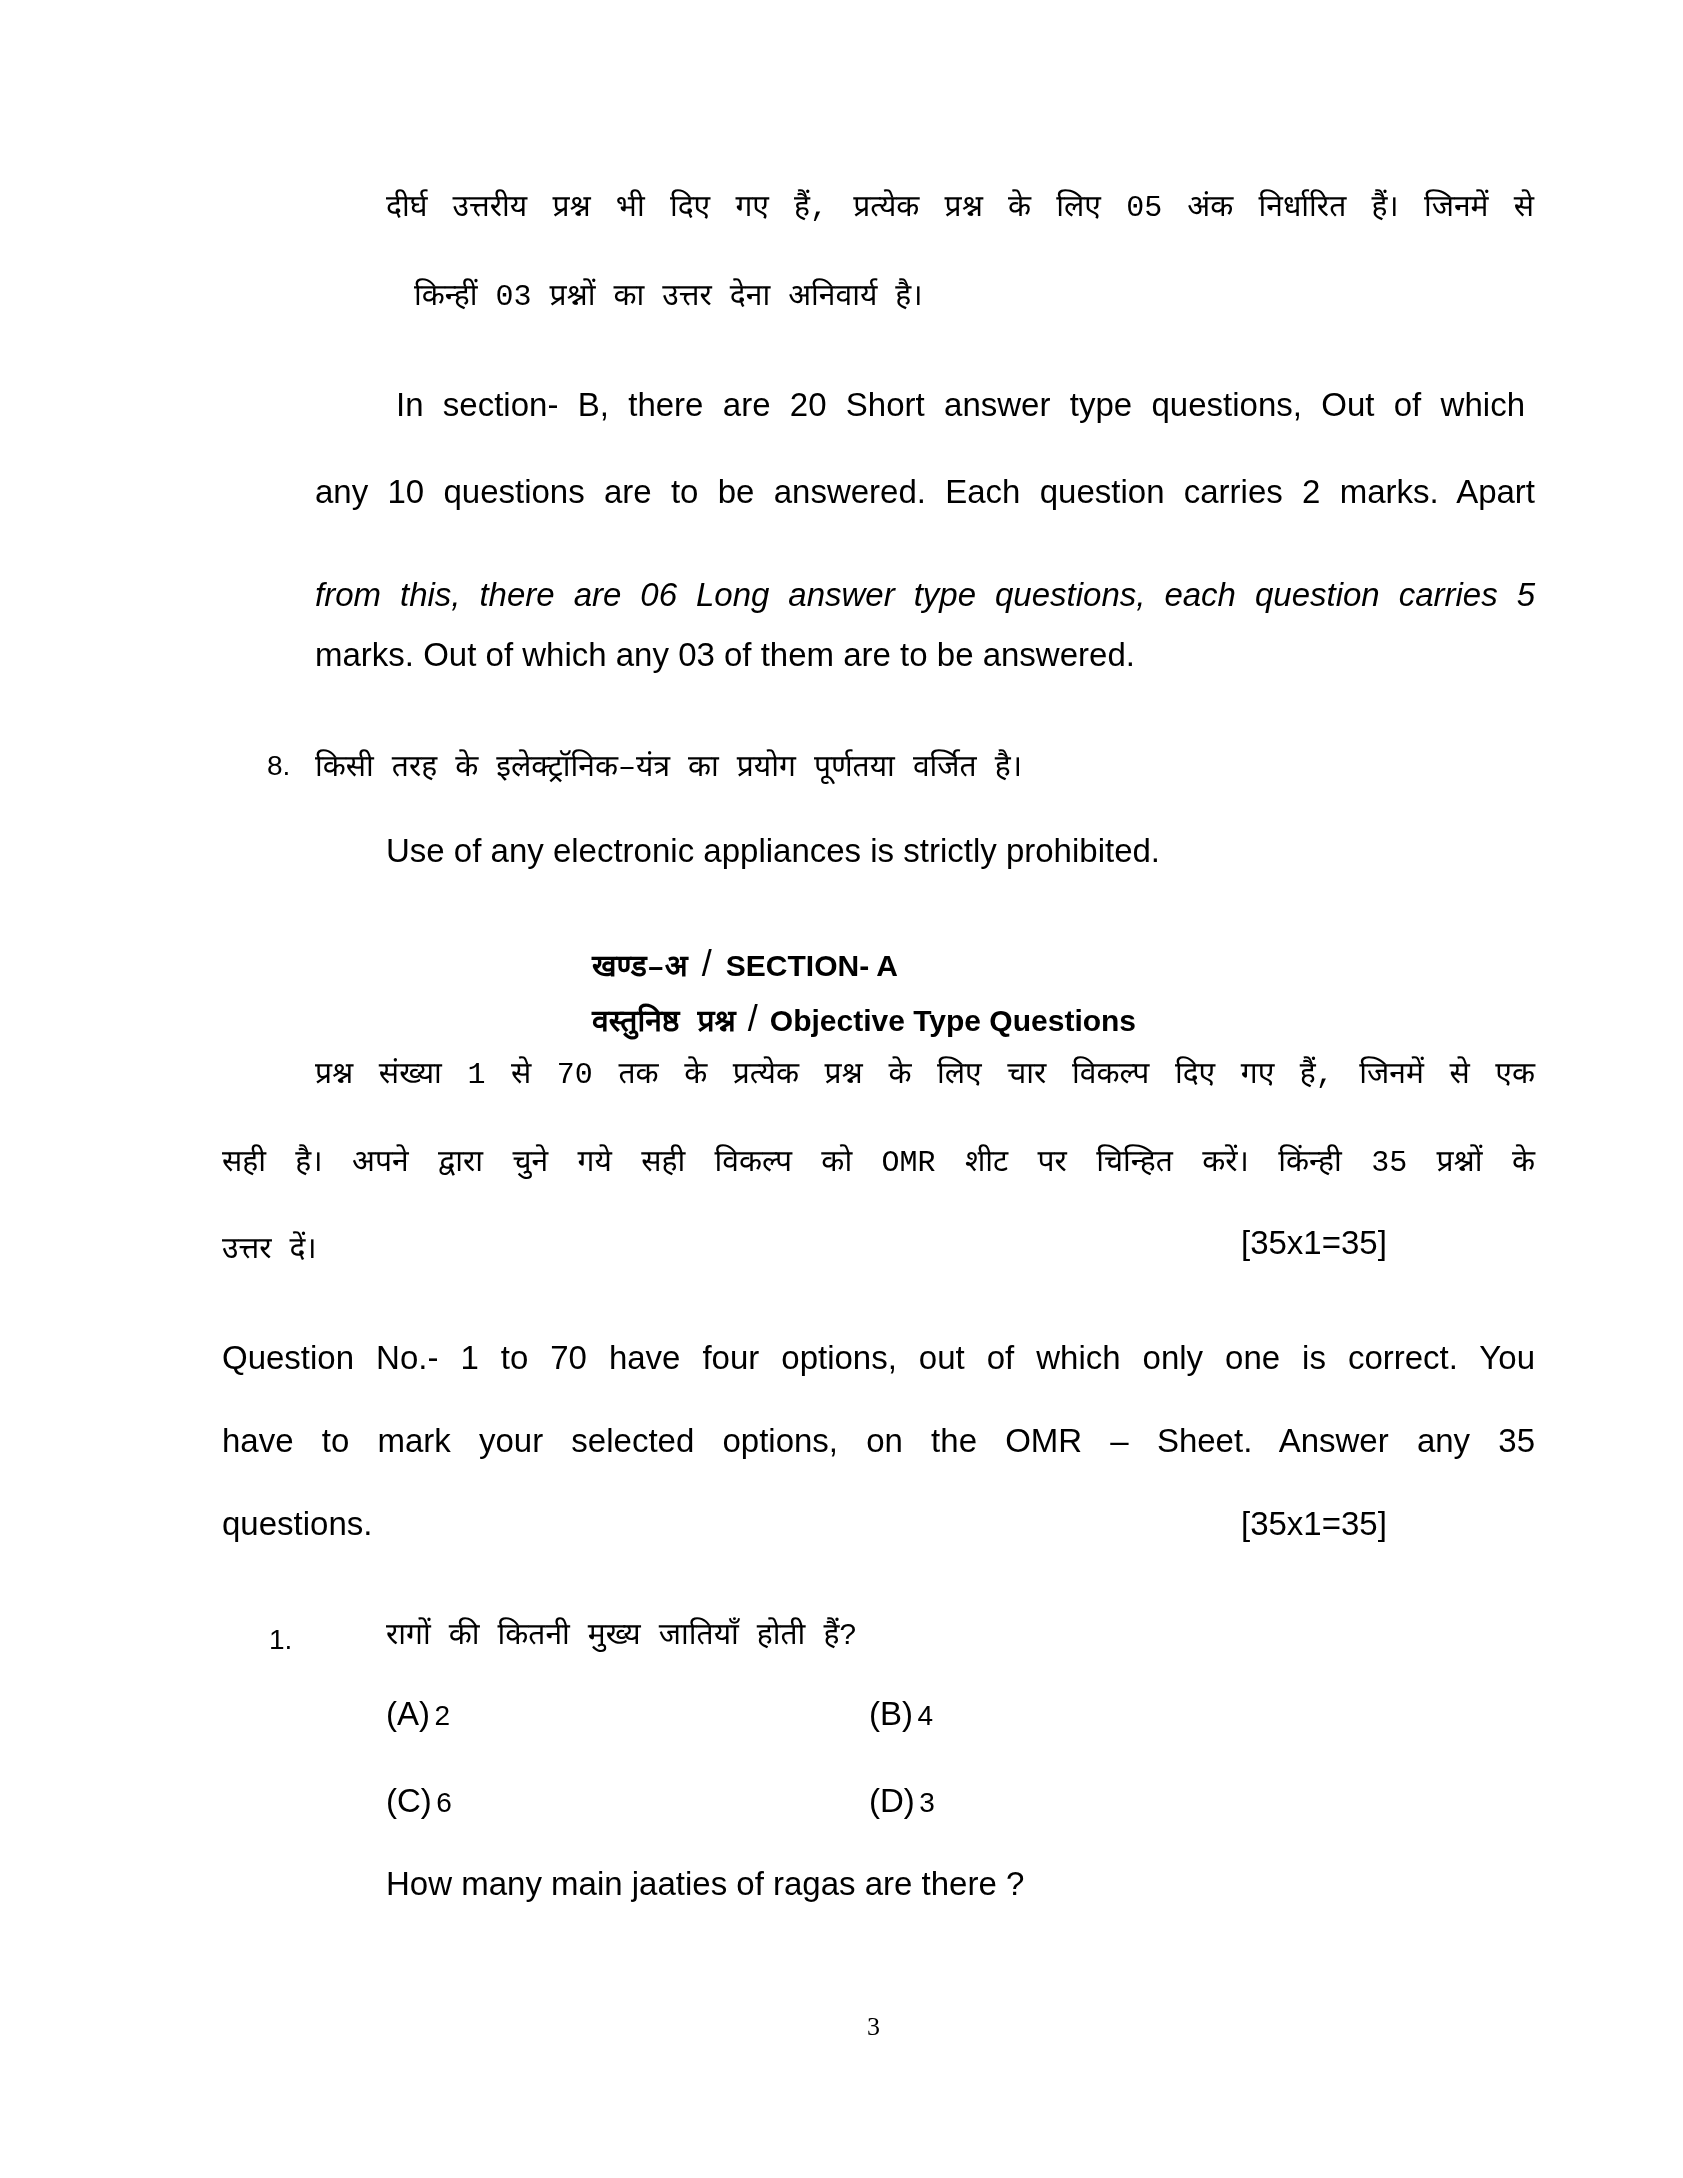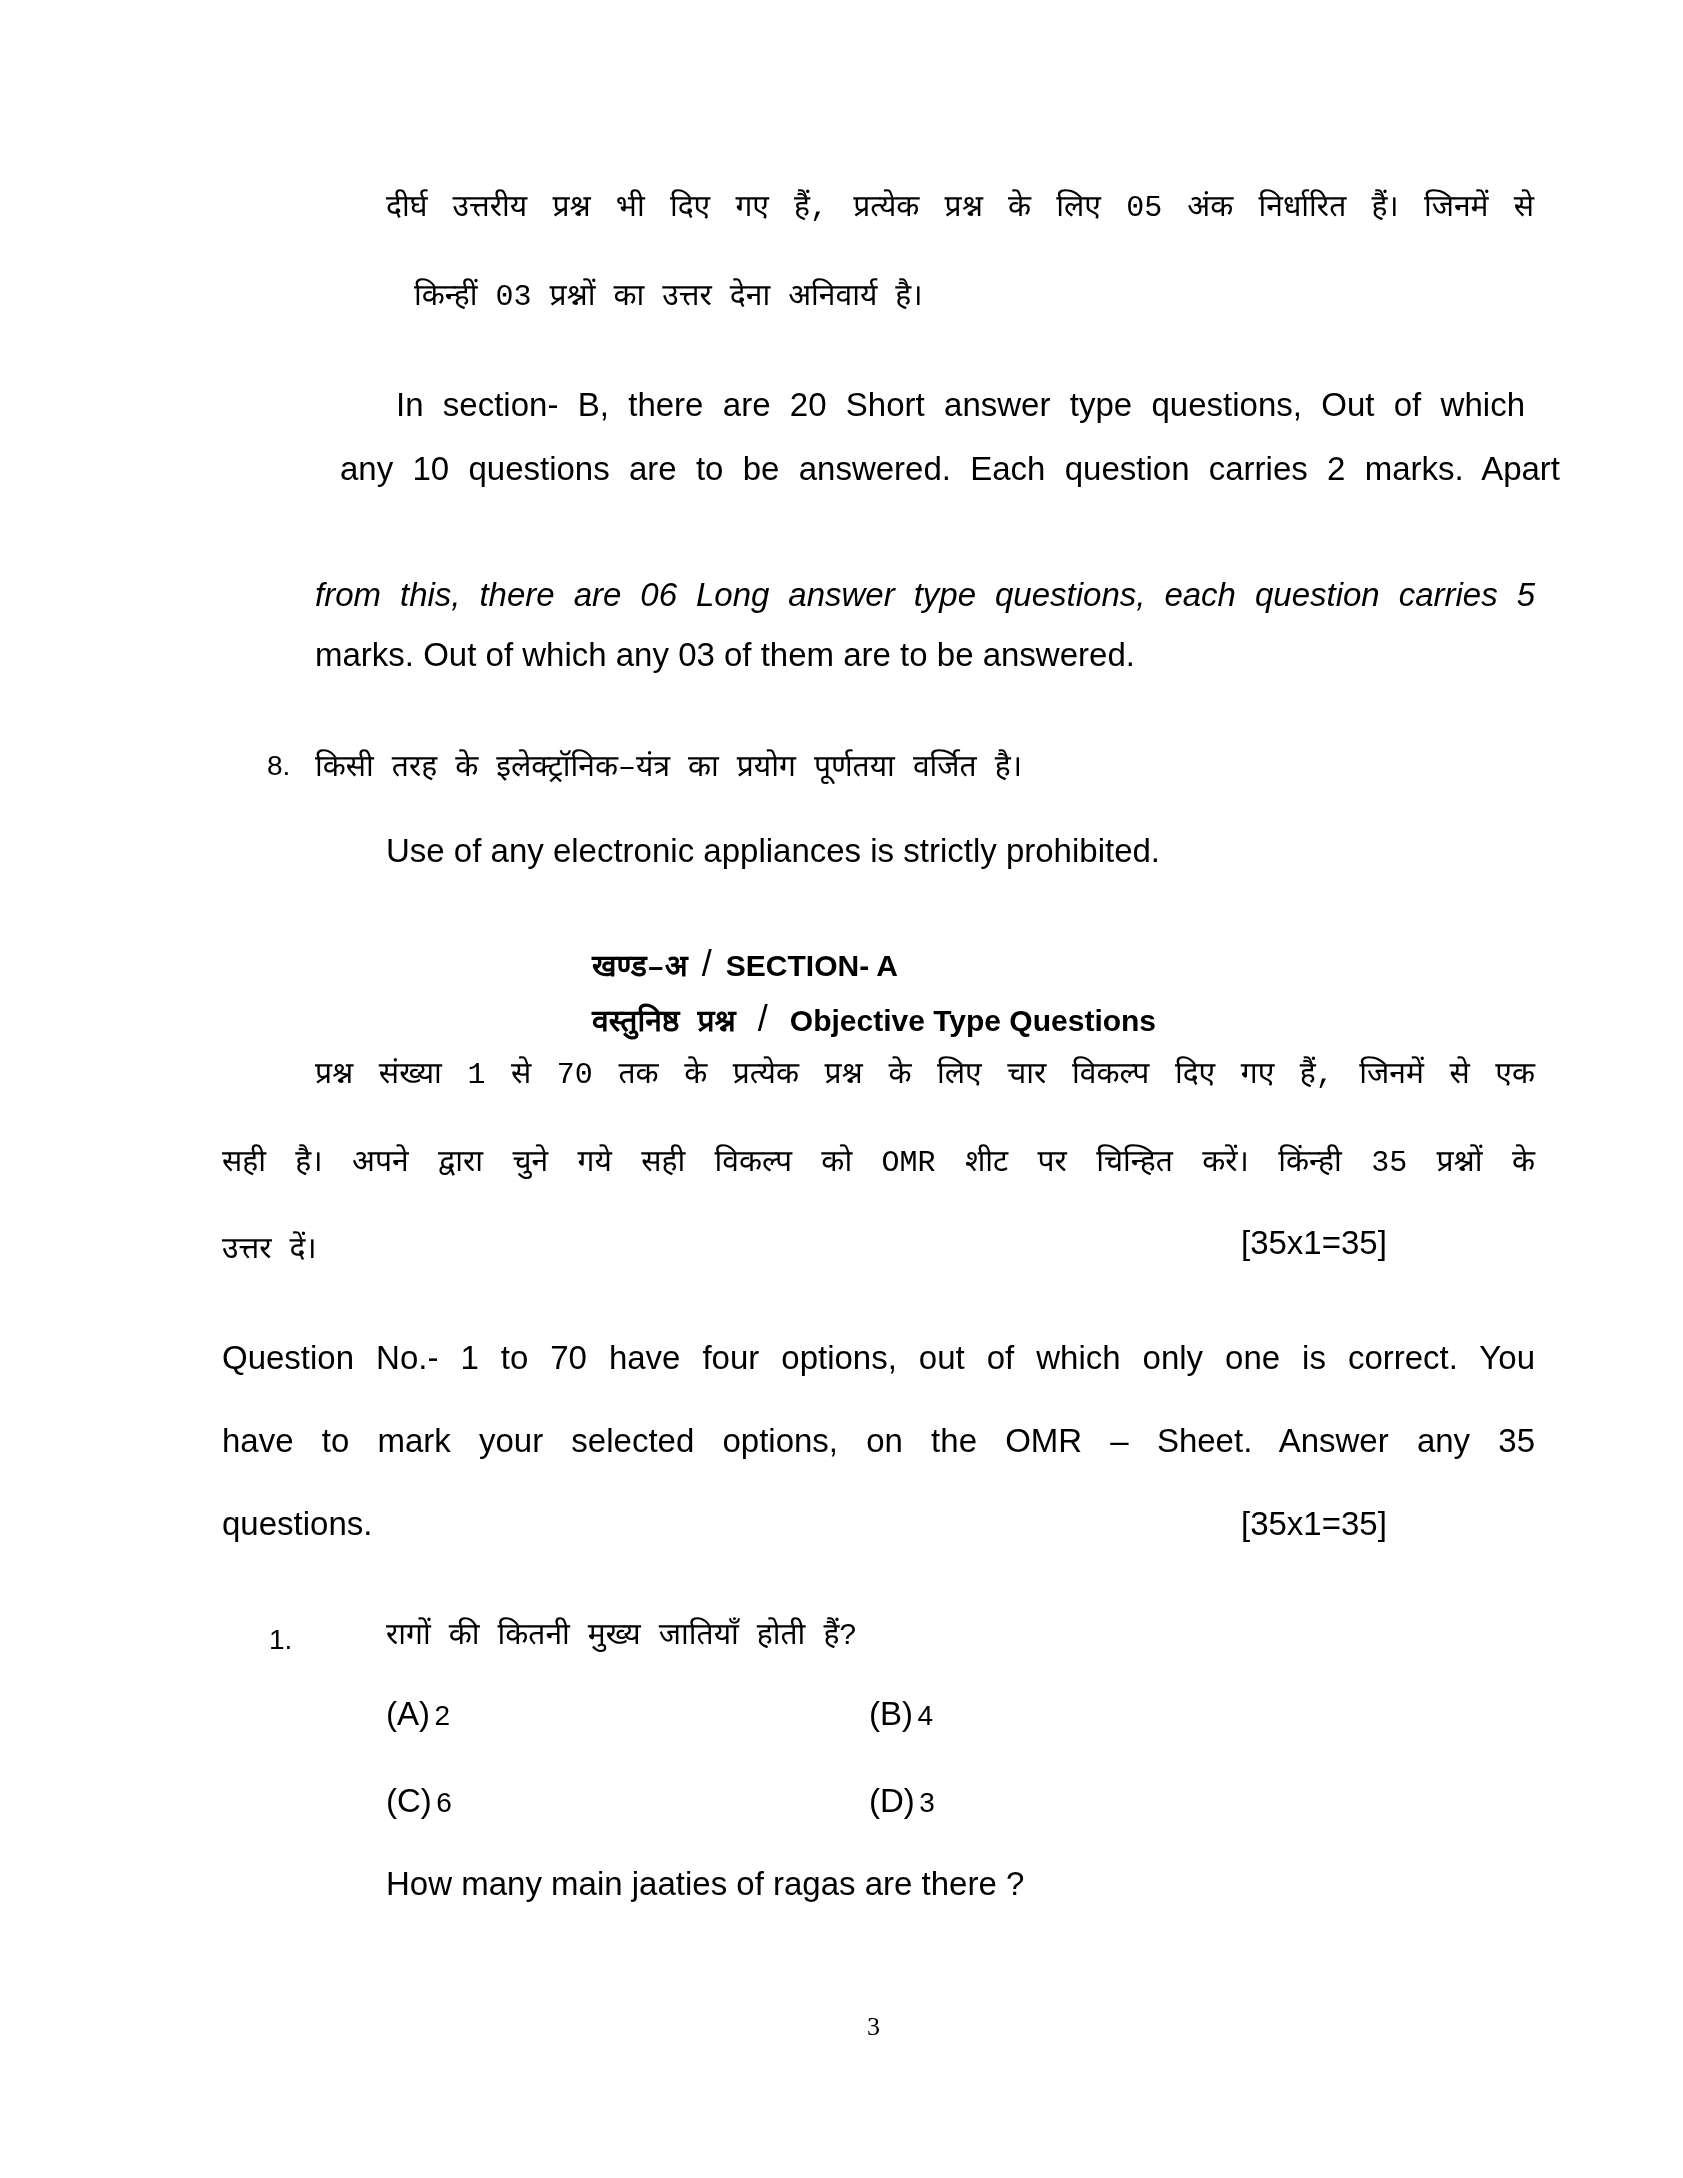--- a/index.html
+++ b/index.html
@@ -14,34 +14,34 @@
   </style>
 </head>
 <body>
 
 <div class="abs hi just" style="left:386px; top:184px; width:1148px;">
   <span style="width:1148px; text-align:justify; text-align-last:justify; display:block;">दीर्घ उत्तरीय प्रश्न भी दिए गए हैं, प्रत्येक प्रश्न के लिए 05 अंक निर्धारित हैं। जिनमें से</span>
 </div>
 <div class="abs hi" style="left:386px; top:273px;margin-left:28px;">किन्हीं 03 प्रश्नों का उत्तर देना अनिवार्य है।</div>
 
 <div class="abs en" style="left:396px; top:386px; width:1129px; text-align:justify; text-align-last:justify;">In section- B, there are 20 Short answer type questions, Out of which</div>
-<div class="abs en" style="left:315px; top:450px; width:1220px; text-align:justify; text-align-last:justify;margin-left:25px;">any 10 questions are to be answered. Each question carries 2 marks. Apart</div>
+<div class="abs en" style="left:315px; top:473px; width:1220px; text-align:justify; text-align-last:justify;">any 10 questions are to be answered. Each question carries 2 marks. Apart</div>
 <div class="abs en" style="left:315px; top:576px; width:1220px; text-align:justify; text-align-last:justify;font-style:italic;">from this, there are 06 Long answer type questions, each question carries 5</div>
 <div class="abs en" style="left:315px; top:636px;">marks. Out of which any 03 of them are to be answered.</div>
 
 <div class="abs num" style="left:267px; top:750px;">8.</div>
 <div class="abs hi" style="left:315px; top:744px;">किसी तरह के इलेक्ट्रॉनिक–यंत्र का प्रयोग पूर्णतया वर्जित है।</div>
 <div class="abs en" style="left:386px; top:832px;">Use of any electronic appliances is strictly prohibited.</div>
 
 <div class="abs" style="left:592px; top:943px; display:flex; align-items:baseline; gap:14px;">
   <span class="hi bold">खण्ड–अ</span>
   <span class="en" style="font-size:36px;">/</span>
   <span class="en bold" style="font-size:30px;">SECTION- A</span>
 </div>
-<div class="abs" style="left:592px; top:998px; display:flex; align-items:baseline; gap:22px;">
+<div class="abs" style="left:592px; top:998px; display:flex; align-items:baseline; gap:12px;">
   <span class="hi bold">वस्तुनिष्ठ प्रश्न</span>
   <span class="en" style="font-size:36px;">/</span>
   <span class="en bold" style="font-size:30px;">Objective Type Questions</span>
 </div>
 
 <div class="abs hi" style="left:315px; top:1051px; width:1220px; text-align:justify; text-align-last:justify;">प्रश्न संख्या 1 से 70 तक के प्रत्येक प्रश्न के लिए चार विकल्प दिए गए हैं, जिनमें से एक</div>
 <div class="abs hi" style="left:222px; top:1139px; width:1313px; text-align:justify; text-align-last:justify;">सही है। अपने द्वारा चुने गये सही विकल्प को OMR शीट पर चिन्हित करें। किंन्ही 35 प्रश्नों के</div>
 <div class="abs hi" style="left:222px; top:1226px;">उत्तर दें।</div>
 <div class="abs en" style="left:1241px; top:1224px;">[35x1=35]</div>
 

